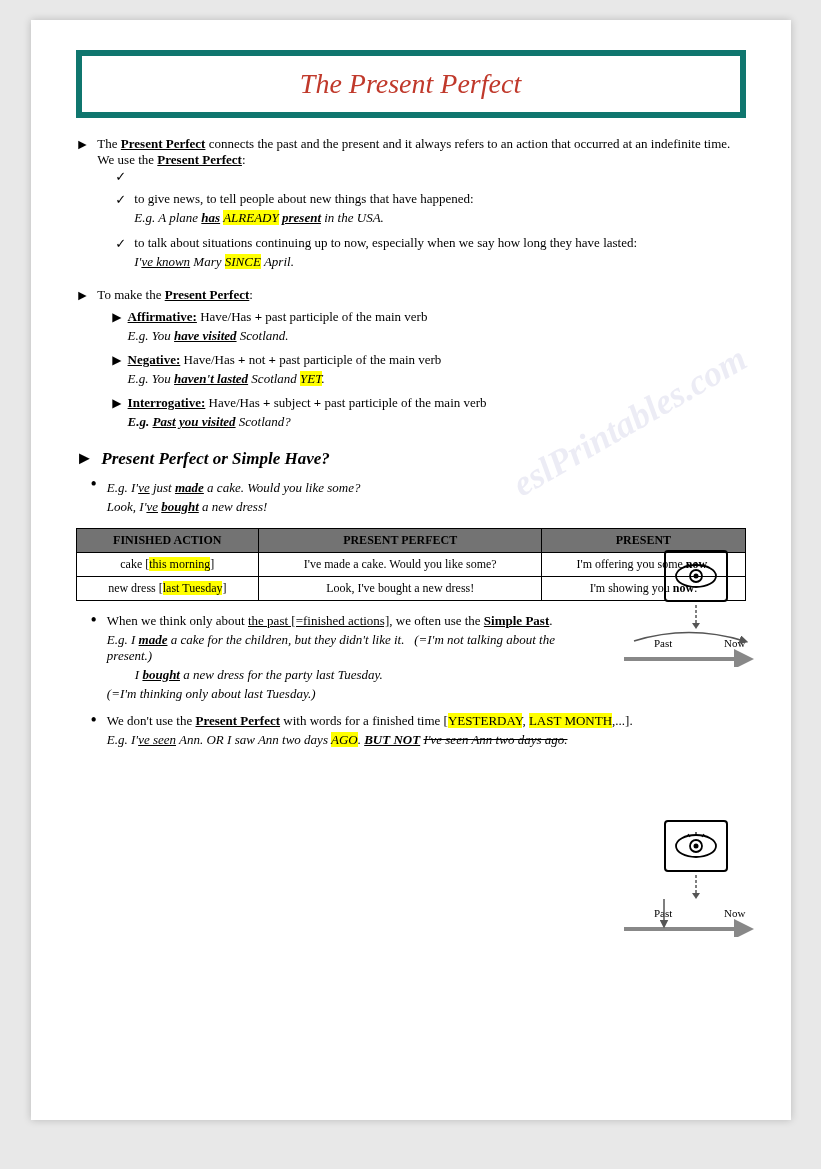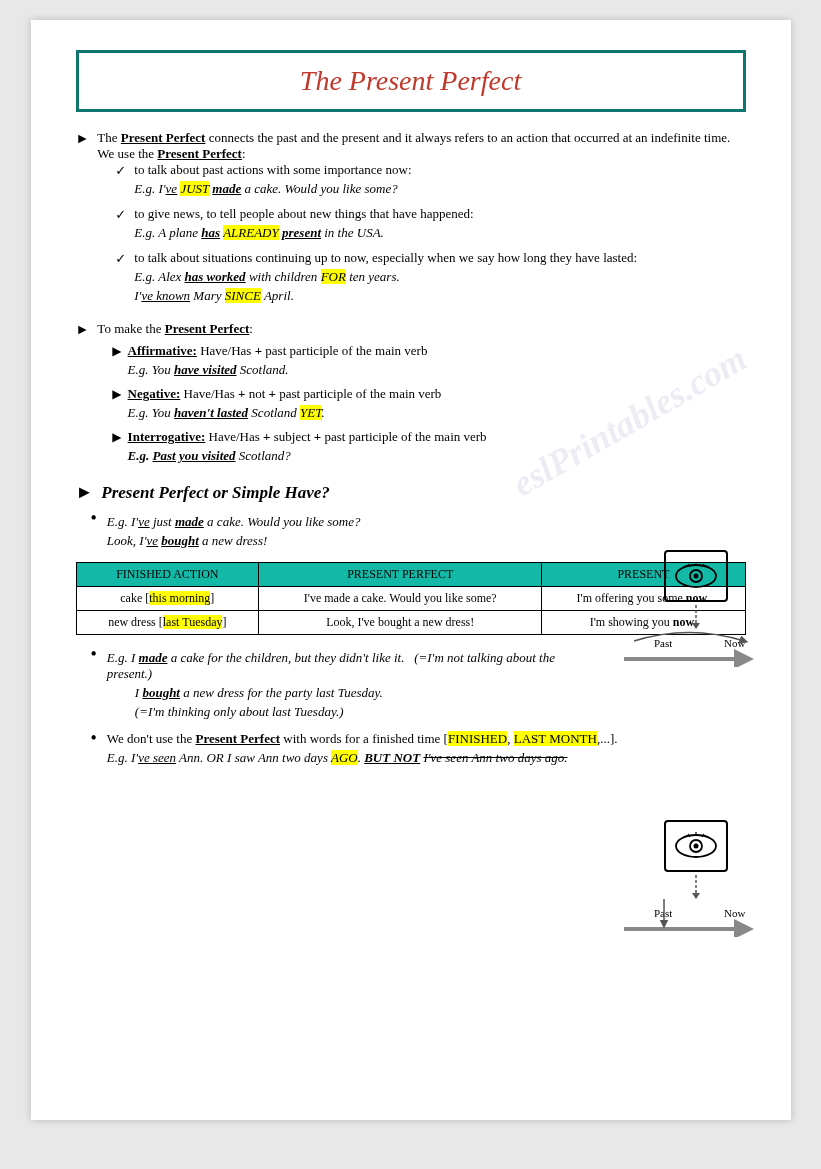--- a/index.html
+++ b/index.html
@@ -16,21 +16,21 @@
     }
     .page {
       background: #fff;
       width: 760px;
       min-height: 1100px;
       padding: 30px 45px 30px 45px;
       position: relative;
       box-shadow: 0 0 8px rgba(0,0,0,0.2);
     }
     .title-box {
-      border: 3px solid #0f766e;
+      border: 6px solid #0f766e;
       text-align: center;
       padding: 12px 20px;
       margin-bottom: 18px;
     }
     .title-text {
       font-family: 'Times New Roman', cursive;
       font-size: 28px;
       font-style: italic;
       color: #c0392b;
       font-weight: normal;
@@ -89,23 +89,23 @@
       margin: 10px 0 12px 0;
       font-size: 12px;
     }
     .grammar-table th, .grammar-table td {
       border: 1px solid #000;
       padding: 4px 8px;
       text-align: center;
       vertical-align: middle;
     }
     .grammar-table th {
-      font-weight: normal;
+      font-weight: bold;
       text-transform: uppercase;
-      background: #14b8a6;
+      background: #737373;
     }
     .grammar-table td { font-style: normal; }
   </style>
 </head>
 <body>
 
 <div class="page">
 
   <div class="watermark">eslPrintables.com</div>
 
@@ -116,47 +116,38 @@
   <div class="arrow-bullet section">
     <span class="bullet">►</span>
     <div>
       <span>The </span><u><strong>Present Perfect</strong></u><span> connects the past and the present and it always refers to an action that occurred at an indefinite time.</span>
       <br>
       <span>We use the <u><strong>Present Perfect</strong></u>:</span>
 
       
       <div class="check-bullet">
         <span class="bullet">✓</span>
-        <div>
-          <span>to talk about past actions with some importance now:</span>
-          <div class="eg-line indent">
-            E.g. I'<u>ve</u> <span class="highlight-yellow">JUST</span> <u><em><strong>made</strong></em></u> <em>a cake. Would you like some?</em>
-          </div>
-        </div>
       </div>
 
       
       <div class="check-bullet">
         <span class="bullet">✓</span>
         <div>
           <span>to give news, to tell people about new things that have happened:</span>
           <div class="eg-line indent">
             <em>E.g. A plane <u><strong>has</strong></u> <span class="highlight-yellow">ALREADY</span> <u><strong>present</strong></u> in the USA.</em>
           </div>
         </div>
       </div>
 
       
       <div class="check-bullet">
         <span class="bullet">✓</span>
         <div>
           <span>to talk about situations continuing up to now, especially when we say how long they have lasted:</span>
-          <div class="eg-line indent">
-            <em>E.g. Alex <u><strong>has worked</strong></u> with children <span class="highlight-yellow">FOR</span> ten years.</em>
-          </div>
           <div class="eg-line indent">
             <em>I'<u>ve known</u> Mary <span class="highlight-yellow">SINCE</span> April.</em>
           </div>
         </div>
       </div>
     </div>
   </div>
 
   <div class="arrow-bullet section">
     <span class="bullet">►</span>
@@ -305,35 +296,36 @@
             <polygon points="0 0, 6 3, 0 6" fill="#555"></polygon>
           </marker>
         </defs>
       </svg>
     </div>
   </div>
 
   <div class="dot-bullet section" style="margin-left:15px; margin-right:160px;">
     <span class="bullet">•</span>
     <div>
+      <span>When we think only about <u>the past [=finished actions]</u>, we often use the <u><strong>Simple Past</strong></u>.</span>
       <div class="eg-line">
         <em>E.g. I <u><strong>made</strong></u> a cake for the children, but they didn't like it. &nbsp; (=I'm not talking about the present.)</em>
       </div>
       <div class="eg-line" style="margin-left:28px;">
         <em>I <u><strong>bought</strong></u> a new dress for the party last Tuesday.</em>
       </div>
-      <div class="eg-line" style="margin-left:28px;">
+      <div class="eg-line" style="">
         <em>(=I'm thinking only about last Tuesday.)</em>
       </div>
     </div>
   </div>
 
   <div class="dot-bullet section" style="margin-left:15px;">
     <span class="bullet">•</span>
     <div>
-      <span>We don't use the <u><strong>Present Perfect</strong></u> with words for a finished time [<span class="highlight-yellow">FINISHED</span>, <span class="highlight-yellow">LAST MONTH</span>,...].</span>
+      <span>We don't use the <u><strong>Present Perfect</strong></u> with words for a finished time [<span class="highlight-yellow">YESTERDAY</span>, <span class="highlight-yellow">LAST MONTH</span>,...].</span>
       <div class="eg-line">
         <em>E.g. I'<u>ve seen</u> Ann. OR I <em>saw</em> Ann two days <span class="highlight-yellow">AGO</span>. <u><strong>BUT NOT</strong></u> <del>I've seen Ann two days ago.</del></em>
       </div>
     </div>
   </div>
 
 </div>
 
 </body></html>

